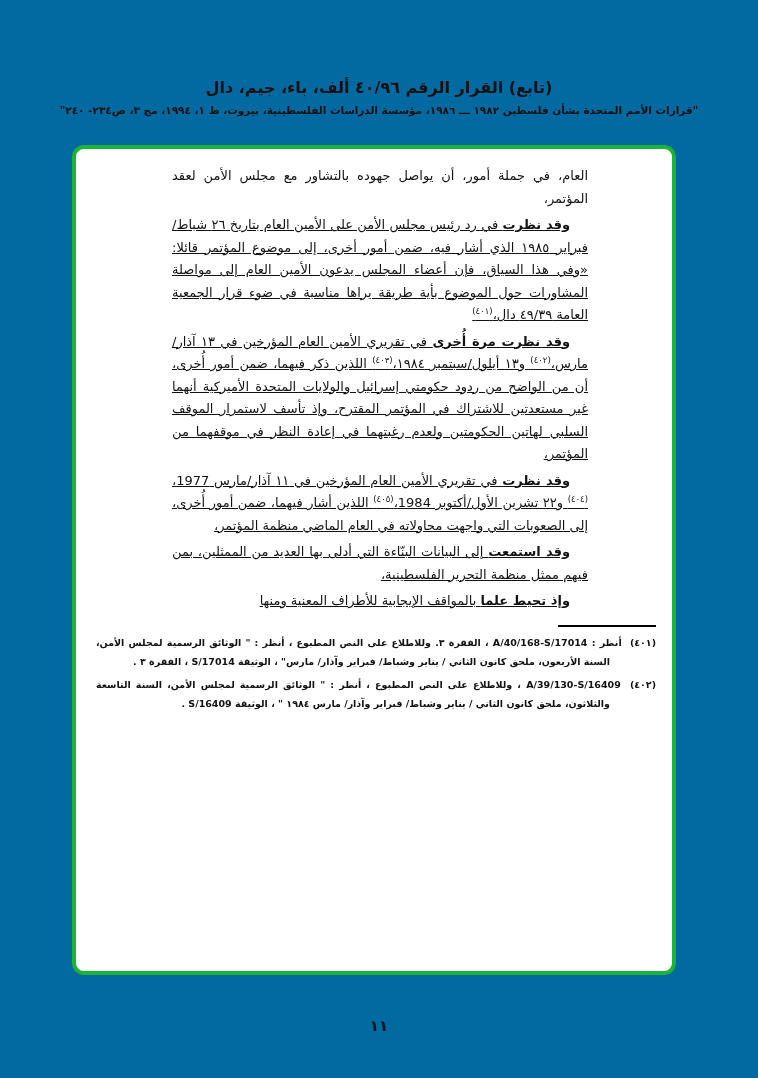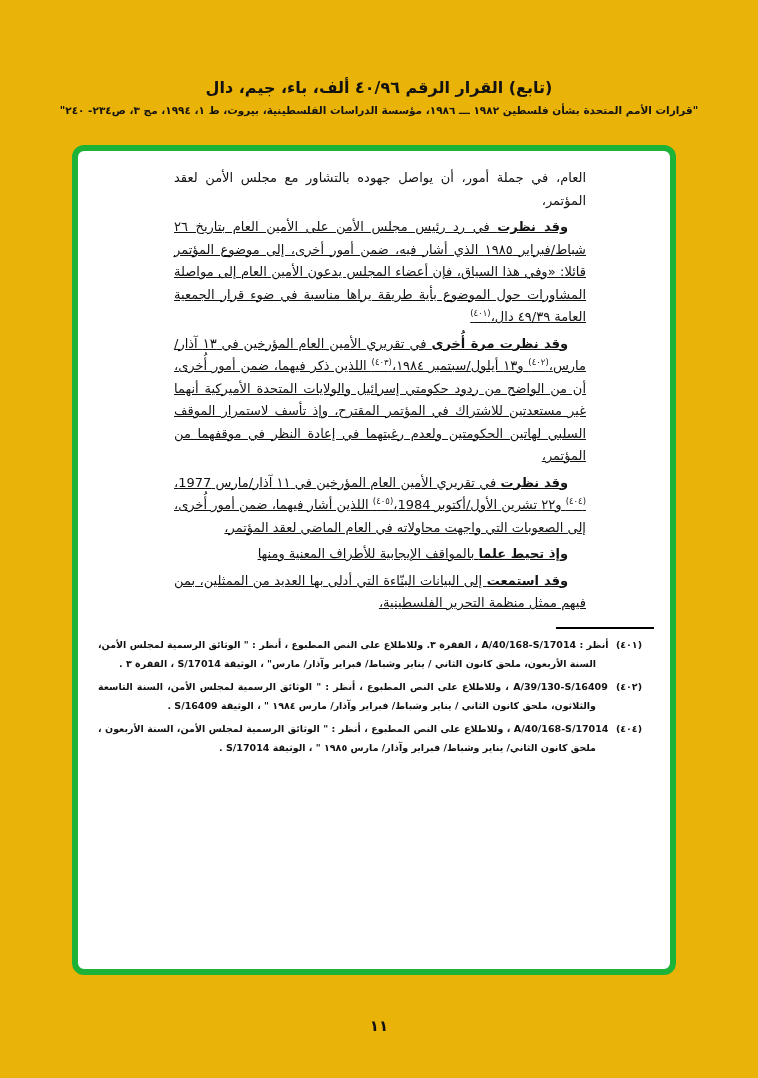--- a/index.html
+++ b/index.html
@@ -1,20 +1,20 @@
 <!DOCTYPE html>
 <html lang="ar" dir="rtl"><head>
 <meta charset="utf-8">
 <style>
   html, body { margin: 0; padding: 0; background: #ffffff; }
   .sheet {
     position: relative;
     width: 758px;
     height: 1078px;
-    background: #eab308;
+    background: #0369a1;
     font-family: "DejaVu Sans", sans-serif;
     direction: rtl;
     color: #121212;
     overflow: hidden;
   }
   header { position: absolute; top: 78px; left: 0; right: 0; text-align: center; }
   .doc-title {
     margin: 0;
     font-size: 16px;
     font-weight: bold;
@@ -25,21 +25,21 @@
     font-size: 10.5px;
     font-weight: bold;
   }
   .green-box {
     position: absolute;
     left: 72px;
     top: 145px;
     width: 604px;
     height: 830px;
     box-sizing: border-box;
-    border: 6px solid #0f172a;
+    border: 4px solid #0f172a;
     border-radius: 12px;
     background: #ffffff;
   }
   .body-text {
     margin: 16px 84px 0 96px;
     text-align: justify;
     font-size: 13px;
     line-height: 22.5px;
   }
   .body-text p { margin: 0 0 4px 0; }
@@ -49,21 +49,21 @@
     font-size: 8.5px;
     line-height: 0;
     vertical-align: super;
   }
   .footnote-sep {
     width: 98px;
     border-top: 2px solid #000000;
     margin: 12px 16px 6px auto;
   }
   .footnotes {
-    margin: 0 28px 0 20px;
+    margin: 0 16px 0 20px;
     font-size: 9.5px;
     font-weight: bold;
     line-height: 19px;
     text-align: justify;
   }
   .footnote {
     padding-right: 46px;
     text-indent: -46px;
     margin-bottom: 4px;
   }
@@ -87,27 +87,26 @@
   <header>
     <h1 class="doc-title">(تابع) القرار الرقم ٤٠/٩٦ ألف، باء، جيم، دال</h1>
     <div class="doc-subtitle">"قرارات الأمم المتحدة بشأن فلسطين ١٩٨٢ ـــ ١٩٨٦، مؤسسة الدراسات الفلسطينية، بيروت، ط ١، ١٩٩٤، مج ٣، ص٢٣٤- ٢٤٠"</div>
   </header>
 
   <div class="green-box" style="border-color: rgb(29, 179, 56);">
     <div class="body-text" id="body-paragraphs">
         <p><span>العام، في جملة أمور، أن يواصل جهوده بالتشاور مع مجلس الأمن لعقد المؤتمر،</span></p>
         <p class="indent"><span class="lead">وقد نظرت</span><span> في رد رئيس مجلس الأمن على الأمين العام بتاريخ ٢٦ شباط/فبراير ١٩٨٥ الذي أشار فيه، ضمن أمور أخرى، إلى موضوع المؤتمر قائلا: «وفي هذا السياق، فإن أعضاء المجلس يدعون الأمين العام إلى مواصلة المشاورات حول الموضوع بأية طريقة يراها مناسبة في ضوء قرار الجمعية العامة ٤٩/٣٩ دال،</span><sup class="fnref">(٤٠١)</sup></p>
         <p class="indent"><span class="lead">وقد نظرت مرة أُخرى</span><span> في تقريري الأمين العام المؤرخين في ١٣ آذار/مارس،</span><sup class="fnref">(٤٠٢)</sup><span> و١٣ أيلول/سبتمبر ١٩٨٤،</span><sup class="fnref">(٤٠٣)</sup><span> اللذين ذكر فيهما، ضمن أمور أُخرى، أن من الواضح من ردود حكومتي إسرائيل والولايات المتحدة الأميركية أنهما غير مستعدتين للاشتراك في المؤتمر المقترح، وإذ تأسف لاستمرار الموقف السلبي لهاتين الحكومتين ولعدم رغبتهما في إعادة النظر في موقفهما من المؤتمر،</span></p>
-        <p class="indent"><span class="lead">وقد نظرت</span><span> في تقريري الأمين العام المؤرخين في ١١ آذار/مارس 1977،</span><sup class="fnref">(٤٠٤)</sup><span> و٢٢ تشرين الأول/أكتوبر 1984،</span><sup class="fnref">(٤٠٥)</sup><span> اللذين أشار فيهما، ضمن أمور أُخرى، إلى الصعوبات التي واجهت محاولاته في العام الماضي لعقد المؤتمر،</span></p>
+        <p class="indent"><span class="lead">وقد نظرت</span><span> في تقريري الأمين العام المؤرخين في ١١ آذار/مارس 1977،</span><sup class="fnref">(٤٠٤)</sup><span> و٢٢ تشرين الأول/أكتوبر 1984،</span><sup class="fnref">(٤٠٥)</sup><span> اللذين أشار فيهما، ضمن أمور أُخرى، إلى الصعوبات التي واجهت محاولاته في العام الماضي منظمة المؤتمر،</span></p>
+        <p class="indent"><span class="lead">وقد استمعت</span><span> إلى البيانات البنّاءة التي أدلى بها العديد من الممثلين، بمن فيهم ممثل منظمة التحرير الفلسطينية،</span></p>
         <p class="indent"><span class="lead">وإذ تحيط علما</span><span> بالمواقف الإيجابية للأطراف المعنية ومنها</span></p>
-        <p class="indent"><span class="lead">وقد استمعت</span><span> إلى البيانات البنّاءة التي أدلى بها العديد من الممثلين، بمن فيهم ممثل منظمة التحرير الفلسطينية،</span></p>
       </div>
     <div class="footnote-sep"></div>
     <div class="footnotes" id="footnotes">
         <div class="footnote"><span class="fn-num">(٤٠١)</span><span> أنظر : A/40/168-S/17014 ، الفقرة ٣. وللاطلاع على النص المطبوع ، أنظر : " الوثائق الرسمية لمجلس الأمن، السنة الأربعون، ملحق كانون الثاني / يناير وشباط/ فبراير وآذار/ مارس" ، الوثيقة S/17014 ، الفقرة ٣ .</span></div>
         <div class="footnote"><span class="fn-num">(٤٠٢)</span><span> A/39/130-S/16409 ، وللاطلاع على النص المطبوع ، أنظر : " الوثائق الرسمية لمجلس الأمن، السنة التاسعة والثلاثون، ملحق كانون الثاني / يناير وشباط/ فبراير وآذار/ مارس ١٩٨٤ " ، الوثيقة S/16409 .</span></div>
-        <div class="footnote"><span class="fn-num">(٤٠٤)</span><span> A/40/168-S/17014 ، وللاطلاع على النص المطبوع ، أنظر : " الوثائق الرسمية لمجلس الأمن، السنة الأربعون ، ملحق كانون الثاني/ يناير وشباط/ فبراير وآذار/ مارس ١٩٨٥ " ، الوثيقة S/17014 .</span></div>
       </div>
   </div>
 
   <div class="page-num">١١</div>
 
 </div>
 
 </body></html>

